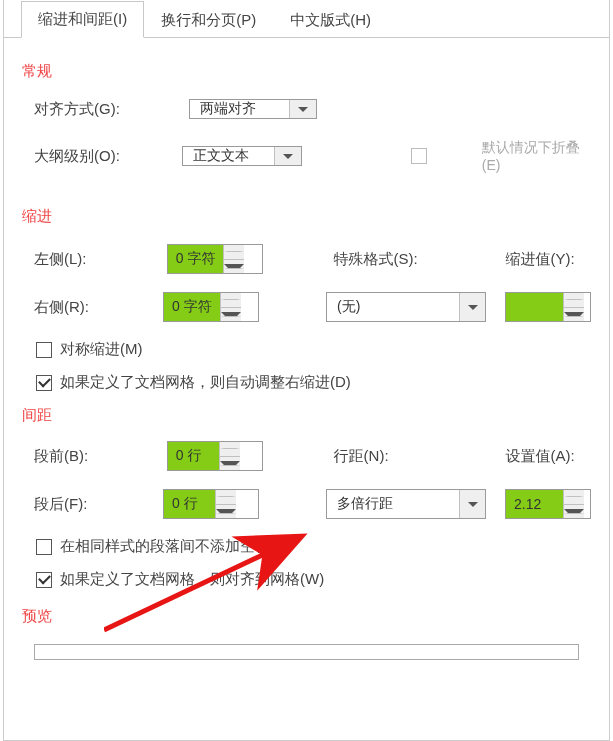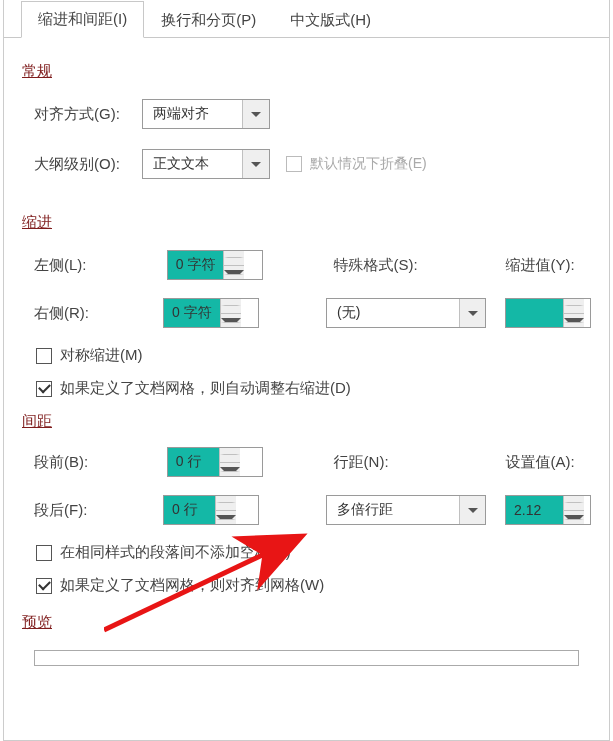--- a/index.html
+++ b/index.html
@@ -44,39 +44,39 @@
     top: 1px;
   }
   .tab.active {
     border: 1px solid #c8c8c8;
     border-bottom: 1px solid #fff;
     background: #fff;
   }
   .content { padding: 18px 18px 0 18px; }
   .section-title {
     font-size: 15px;
-    color: #7f1d1d;
+    color: #ef4444;
     margin: 16px 0 18px 0;
-    text-decoration: underline;
   }
   .section-title.first { margin-top: 6px; }
   .row {
     display: flex;
     align-items: center;
     margin-bottom: 20px;
+    gap: 47px;
   }
   .label {
     width: 120px;
     font-size: 15px;
     color: #444;
     padding-left: 12px;
   }
   .select {
     border: 1px solid #9a9a9a;
-    height: 30px;
+    height: 20px;
     display: flex;
     align-items: center;
     background: #f9a8d4;
   }
   .select .value {
     padding: 0 10px;
     background: #fff;
     height: 100%;
     display: flex;
     align-items: center;
@@ -97,21 +97,21 @@
     border-top: 5px solid #555;
   }
   .spinner {
     border: 1px solid #9a9a9a;
     height: 30px;
     display: flex;
     align-items: stretch;
   }
   .spinner .value {
     padding: 0 8px 0 8px;
-    background: #14b8a6;
+    background: #84cc16;
     display: flex;
     align-items: center;
     min-width: 52px;
     border-right: 1px solid #c0c0c0;
   }
   .spinner .spin-btns {
     width: 20px;
     background: #efefef;
     display: flex;
     flex-direction: column;

